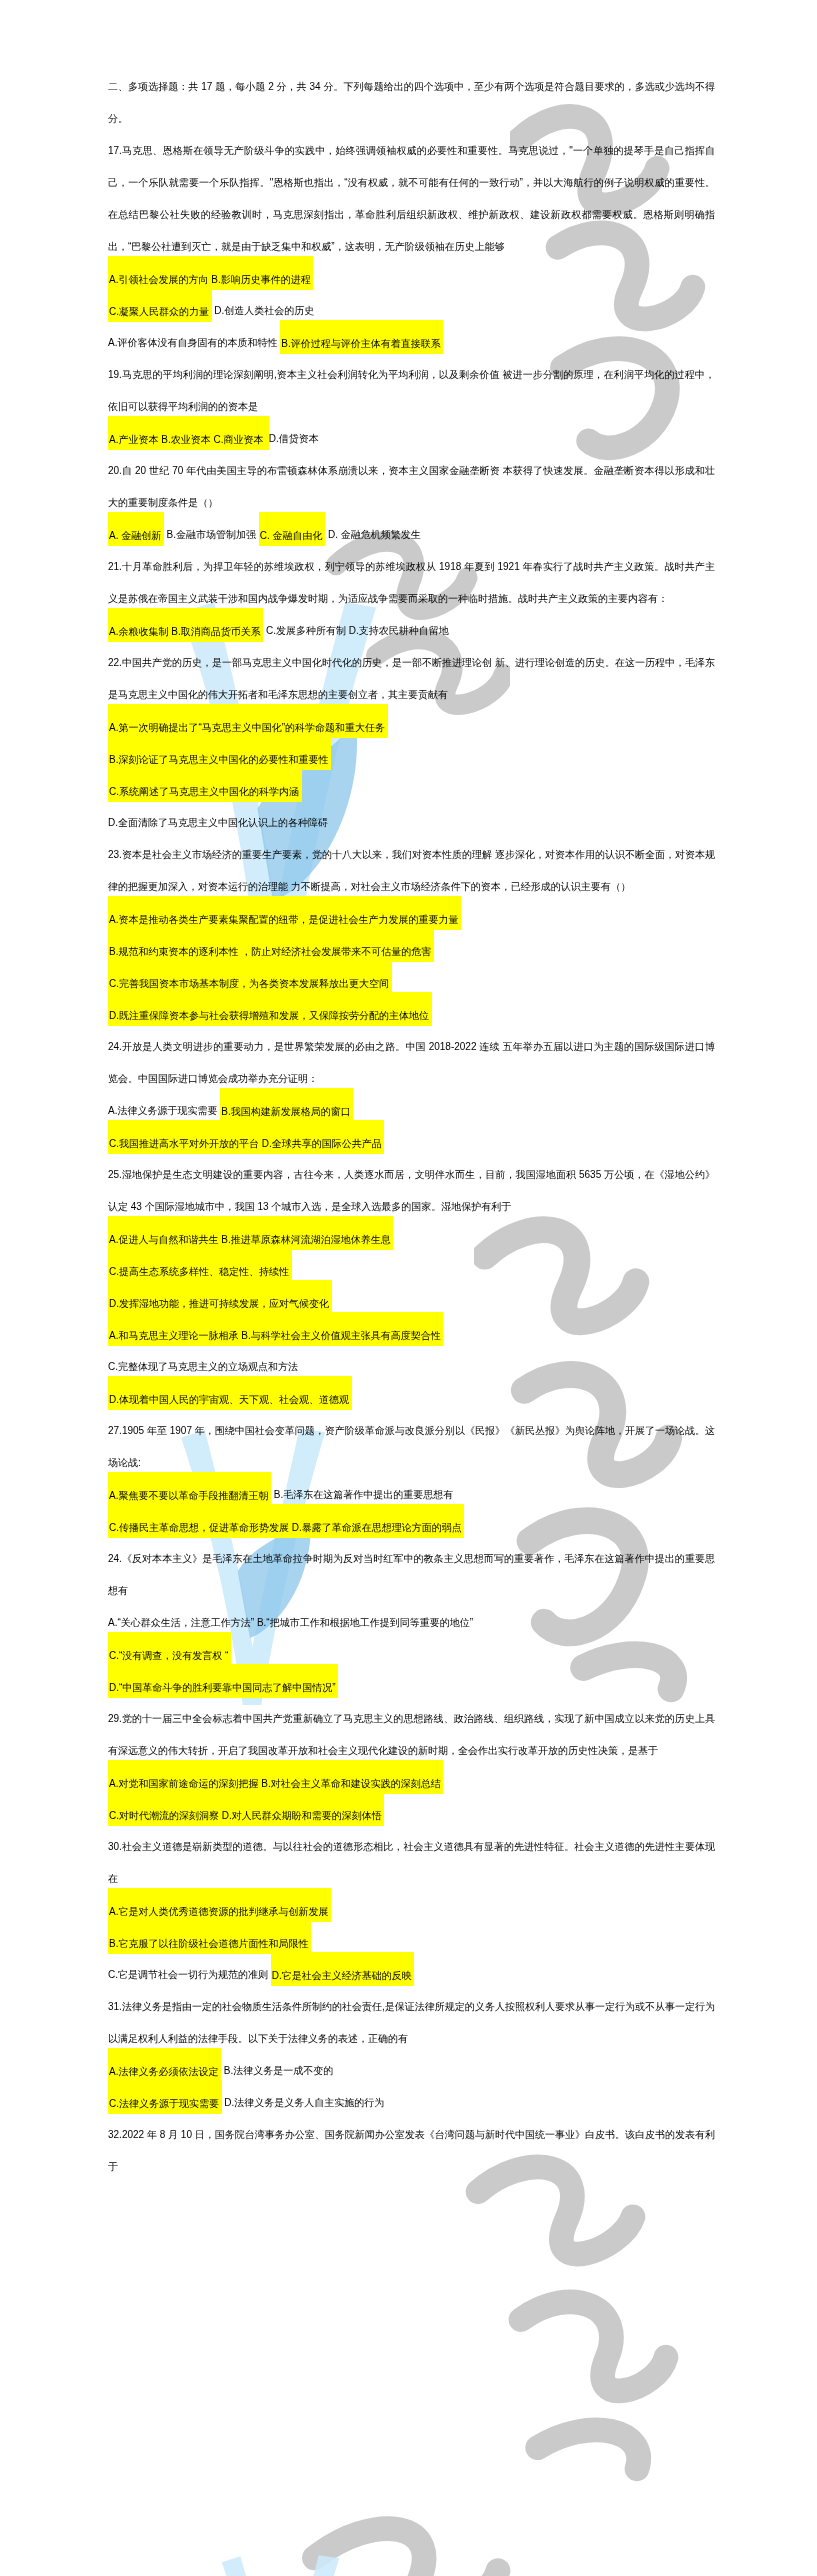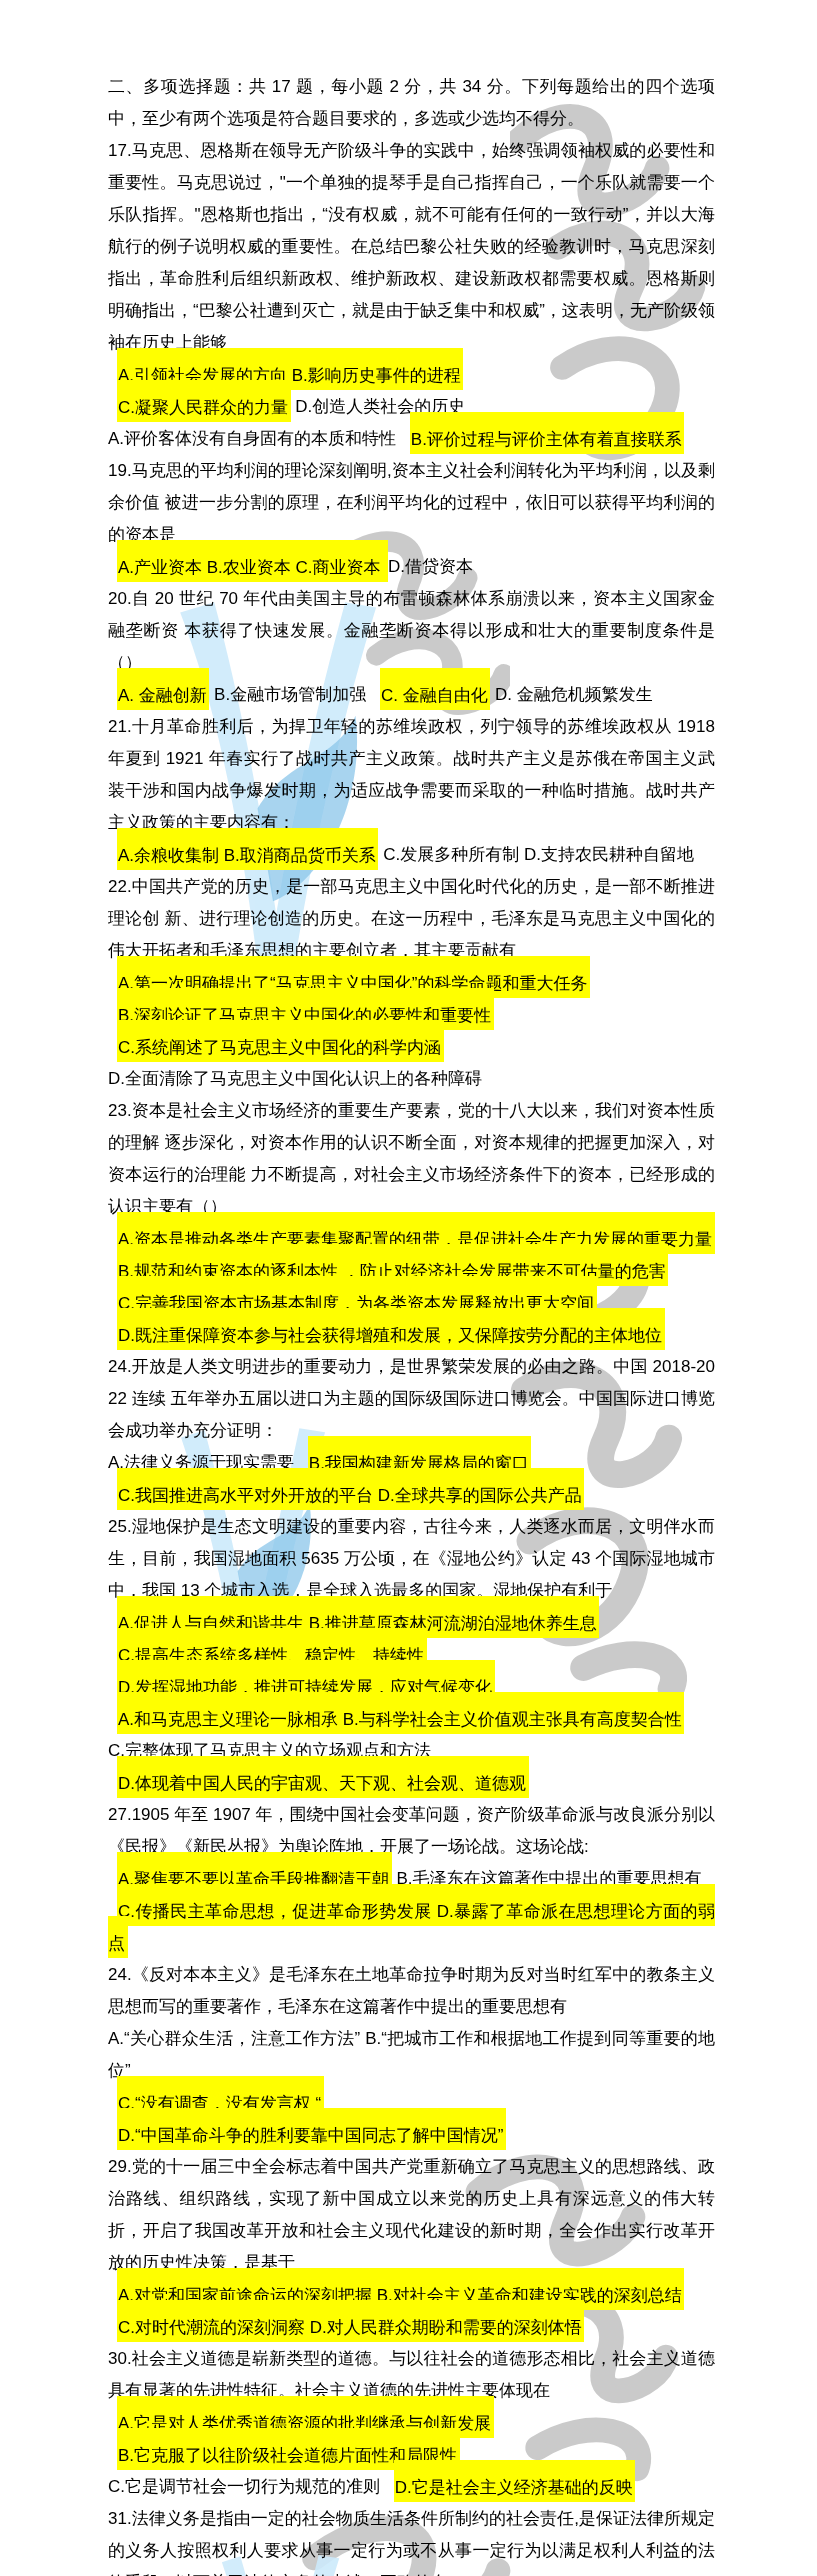--- a/index.html
+++ b/index.html
@@ -13,31 +13,30 @@
     overflow:hidden;
   }
   .content {
     position:relative;
     z-index:1;
     box-sizing:border-box;
     padding:71px 103px 62px 108px;
   }
   .content p {
     margin:0;
-    font-size:17px;
+    font-size:10px;
     line-height:32px;
     text-align:justify;
     word-break:break-all;
     overflow-wrap:anywhere;
   }
   mark.hl {
     background:#ffff00;
     color:inherit;
     padding:17.5px 2.6px 6.2px 1px;
-    margin-left:9px;
   }
   .wm { position:absolute; z-index:0; pointer-events:none; }
 </style>
 </head>
 <body>
 
 <div class="page">
 
   <svg class="wm" style="left:510px;top:82px;" width="206" height="402" viewBox="0 0 200 390">
     <g fill="none" stroke-width="24" stroke-linecap="round" opacity="0.8" transform="rotate(-12 100 195)" stroke="#bdbdbd">
@@ -137,20 +136,21 @@
         <p><mark class="hl">C.“没有调查，没有发言权 “</mark></p>
         <p><mark class="hl">D.“中国革命斗争的胜利要靠中国同志了解中国情况”</mark></p>
         <p>29.党的十一届三中全会标志着中国共产党重新确立了马克思主义的思想路线、政治路线、组织路线，实现了新中国成立以来党的历史上具有深远意义的伟大转折，开启了我国改革开放和社会主义现代化建设的新时期，全会作出实行改革开放的历史性决策，是基于</p>
         <p><mark class="hl">A.对党和国家前途命运的深刻把握   B.对社会主义革命和建设实践的深刻总结</mark></p>
         <p><mark class="hl">C.对时代潮流的深刻洞察   D.对人民群众期盼和需要的深刻体悟</mark></p>
         <p>30.社会主义道德是崭新类型的道德。与以往社会的道德形态相比，社会主义道德具有显著的先进性特征。社会主义道德的先进性主要体现在</p>
         <p><mark class="hl">A.它是对人类优秀道德资源的批判继承与创新发展</mark></p>
         <p><mark class="hl">B.它克服了以往阶级社会道德片面性和局限性</mark></p>
         <p><span>C.它是调节社会一切行为规范的准则  </span><mark class="hl">D.它是社会主义经济基础的反映</mark></p>
         <p>31.法律义务是指由一定的社会物质生活条件所制约的社会责任,是保证法律所规定的义务人按照权利人要求从事一定行为或不从事一定行为以满足权利人利益的法律手段。以下关于法律义务的表述，正确的有</p>
+        <p><mark class="hl">A.法律义务必须依法设定</mark><span>  B.法律义务是一成不变的</span></p>
         <p><mark class="hl">C.法律义务源于现实需要</mark><span>  D.法律义务是义务人自主实施的行为</span></p>
         <p>32.2022 年 8 月 10 日，国务院台湾事务办公室、国务院新闻办公室发表《台湾问题与新时代中国统一事业》白皮书。该白皮书的发表有利于</p>
       </div>
 
   </div>
 
 </div>
 
 
 </body></html>

